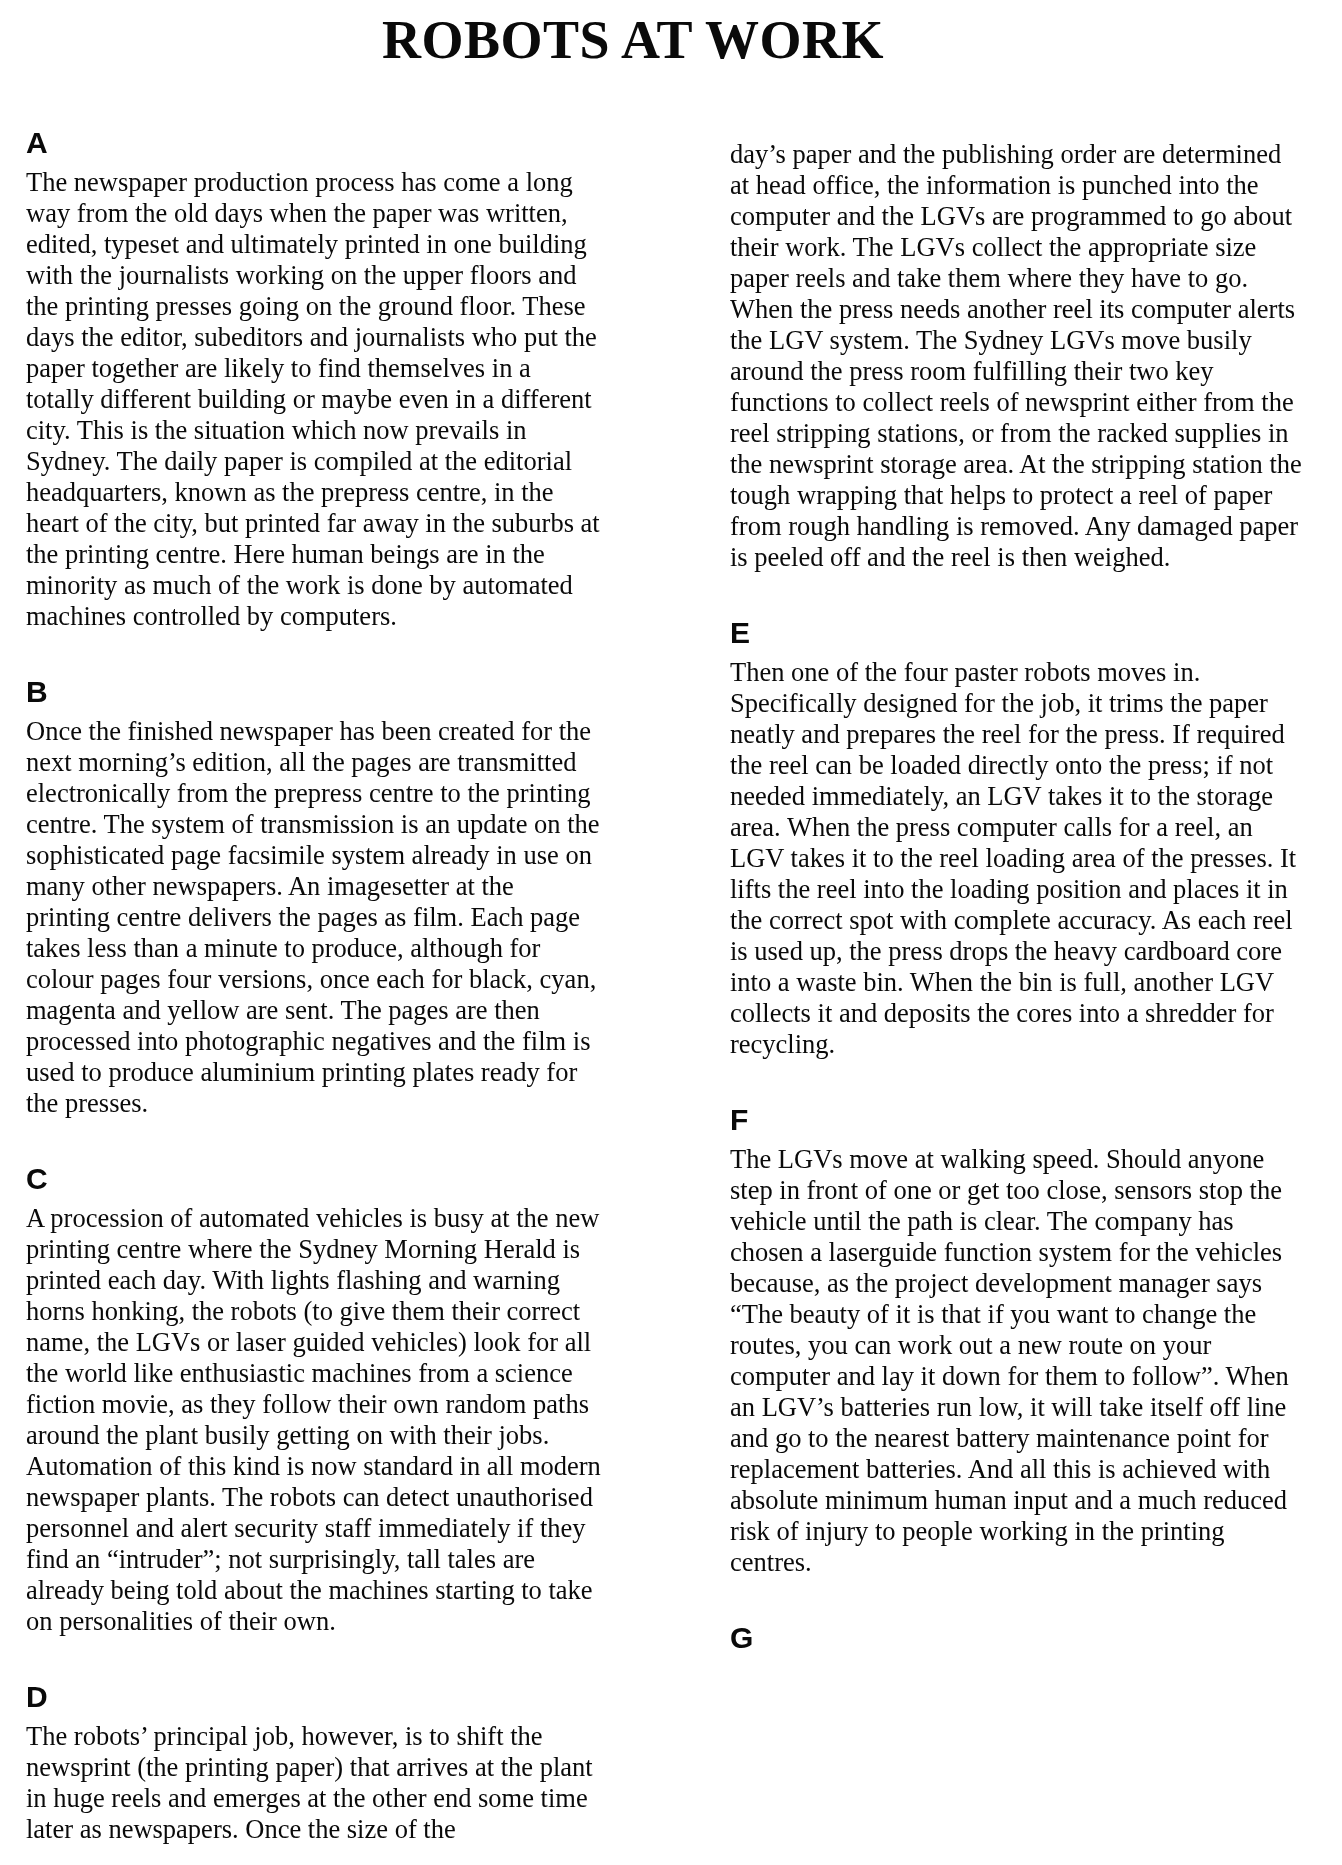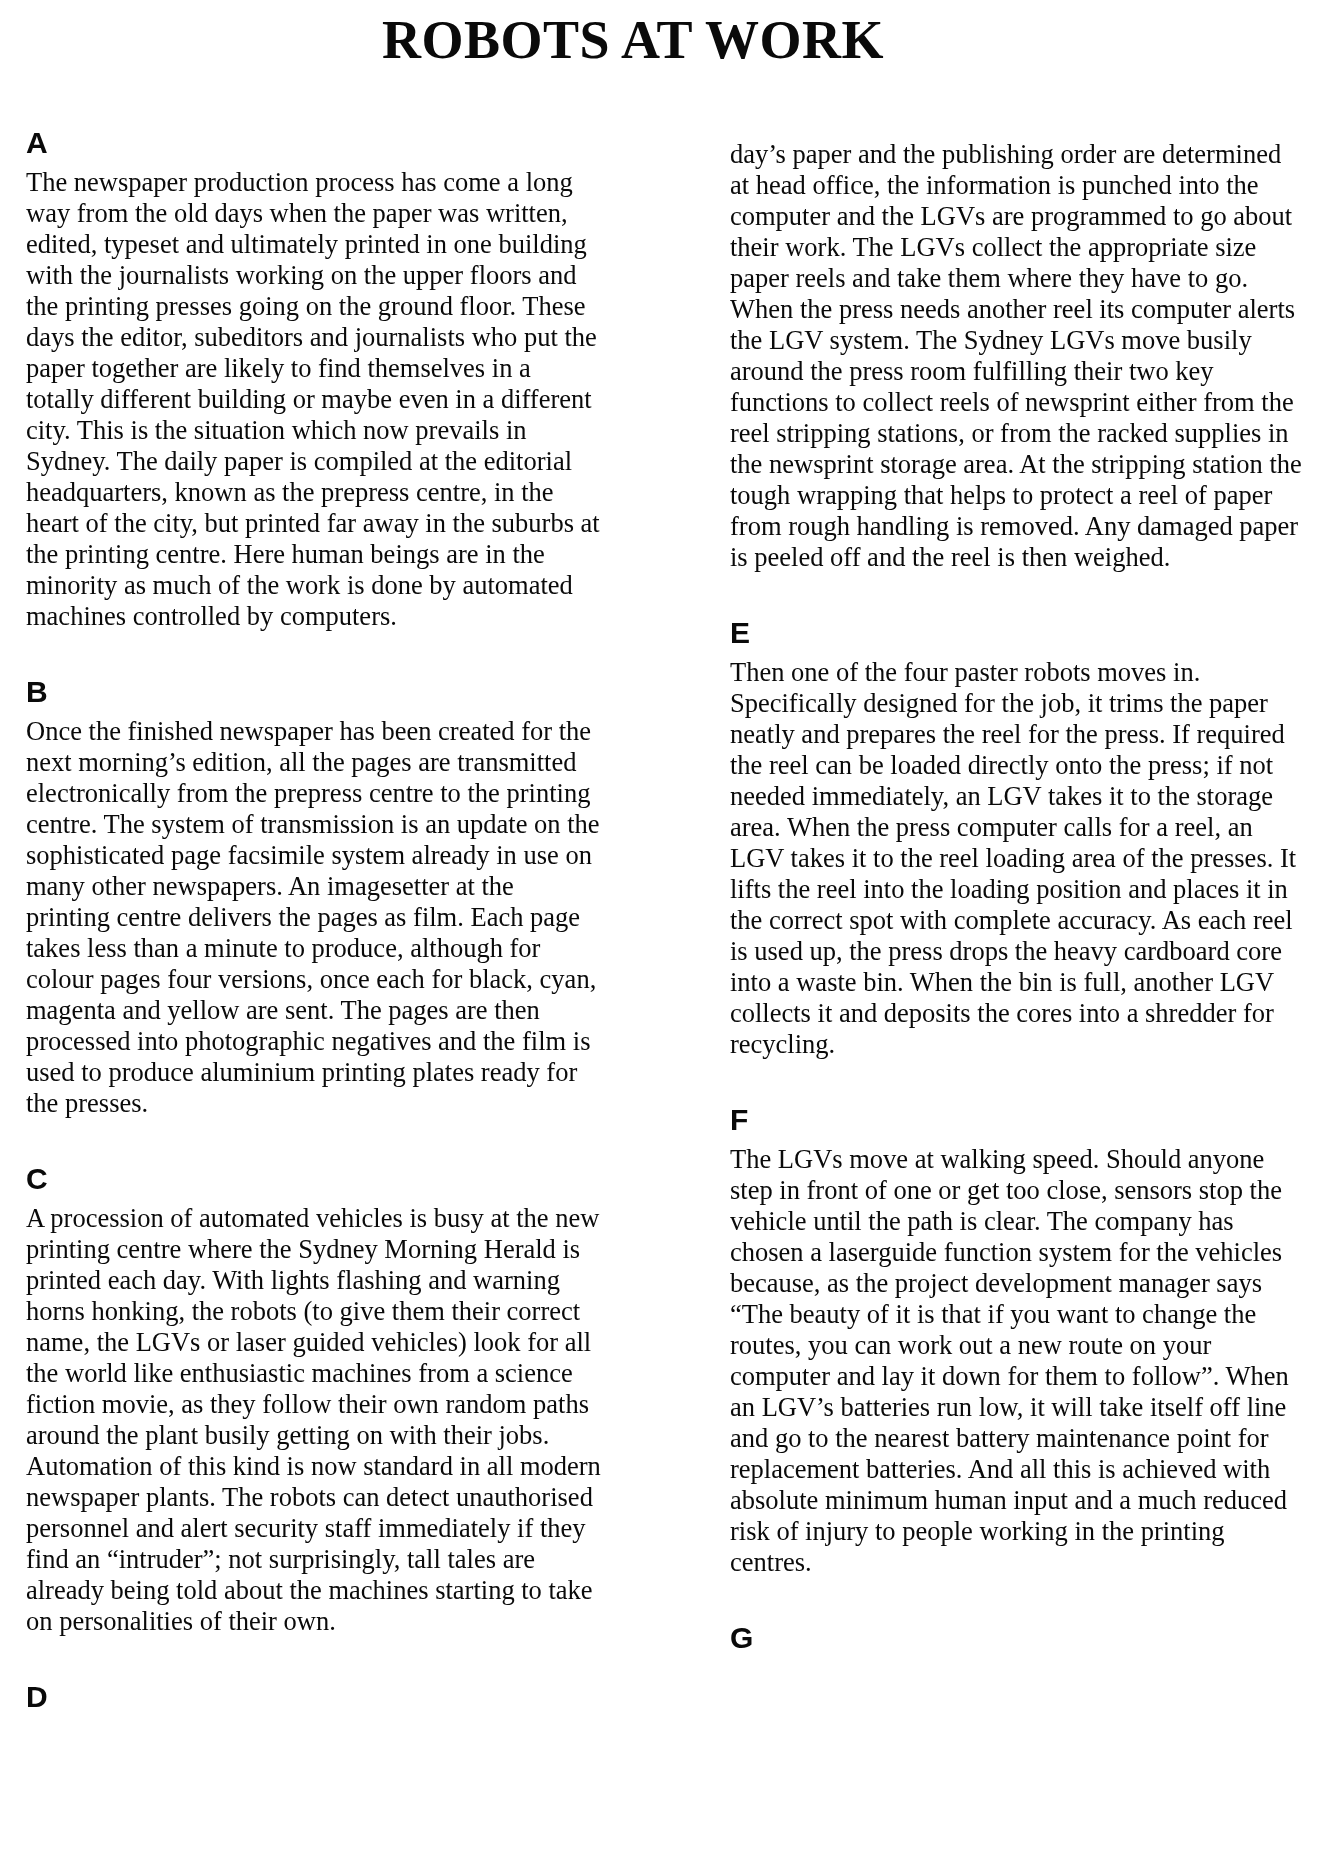--- a/index.html
+++ b/index.html
@@ -73,20 +73,21 @@
       <h2>A</h2>
       <p>The newspaper production process has come a long way from the old days when the paper was written, edited, typeset and ultimately printed in one building with the journalists working on the upper floors and the printing presses going on the ground floor. These days the editor, subeditors and journalists who put the paper together are likely to find themselves in a totally different building or maybe even in a different city. This is the situation which now prevails in Sydney. The daily paper is compiled at the editorial headquarters, known as the prepress centre, in the heart of the city, but printed far away in the suburbs at the printing centre. Here human beings are in the minority as much of the work is done by automated machines controlled by computers.</p>
 
       <h2>B</h2>
       <p>Once the finished newspaper has been created for the next morning’s edition, all the pages are transmitted electronically from the prepress centre to the printing centre. The system of transmission is an update on the sophisticated page facsimile system already in use on many other newspapers. An imagesetter at the printing centre delivers the pages as film. Each page takes less than a minute to produce, although for colour pages four versions, once each for black, cyan, magenta and yellow are sent. The pages are then processed into photographic negatives and the film is used to produce aluminium printing plates ready for the presses.</p>
 
       <h2>C</h2>
       <p>A procession of automated vehicles is busy at the new printing centre where the Sydney Morning Herald is printed each day. With lights flashing and warning horns honking, the robots (to give them their correct name, the LGVs or laser guided vehicles) look for all the world like enthusiastic machines from a science fiction movie, as they follow their own random paths around the plant busily getting on with their jobs. Automation of this kind is now standard in all modern newspaper plants. The robots can detect unauthorised personnel and alert security staff immediately if they find an “intruder”; not surprisingly, tall tales are already being told about the machines starting to take on personalities of their own.</p>
 
       <h2>D</h2>
+      <p>The robots’ principal job, however, is to shift the newsprint (the printing paper) that arrives at the plant in huge reels and emerges at the other end some time later as newspapers. Once the size of the</p>
 
     </div>
 
     <div class="col col-right">
 
       <p>day’s paper and the publishing order are determined at head office, the information is punched into the computer and the LGVs are programmed to go about their work. The LGVs collect the appropriate size paper reels and take them where they have to go. When the press needs another reel its computer alerts the LGV system. The Sydney LGVs move busily around the press room fulfilling their two key functions to collect reels of newsprint either from the reel stripping stations, or from the racked supplies in the newsprint storage area. At the stripping station the tough wrapping that helps to protect a reel of paper from rough handling is removed. Any damaged paper is peeled off and the reel is then weighed.</p>
 
       <h2>E</h2>
       <p>Then one of the four paster robots moves in. Specifically designed for the job, it trims the paper neatly and prepares the reel for the press. If required the reel can be loaded directly onto the press; if not needed immediately, an LGV takes it to the storage area. When the press computer calls for a reel, an LGV takes it to the reel loading area of the presses. It lifts the reel into the loading position and places it in the correct spot with complete accuracy. As each reel is used up, the press drops the heavy cardboard core into a waste bin. When the bin is full, another LGV collects it and deposits the cores into a shredder for recycling.</p>
 

